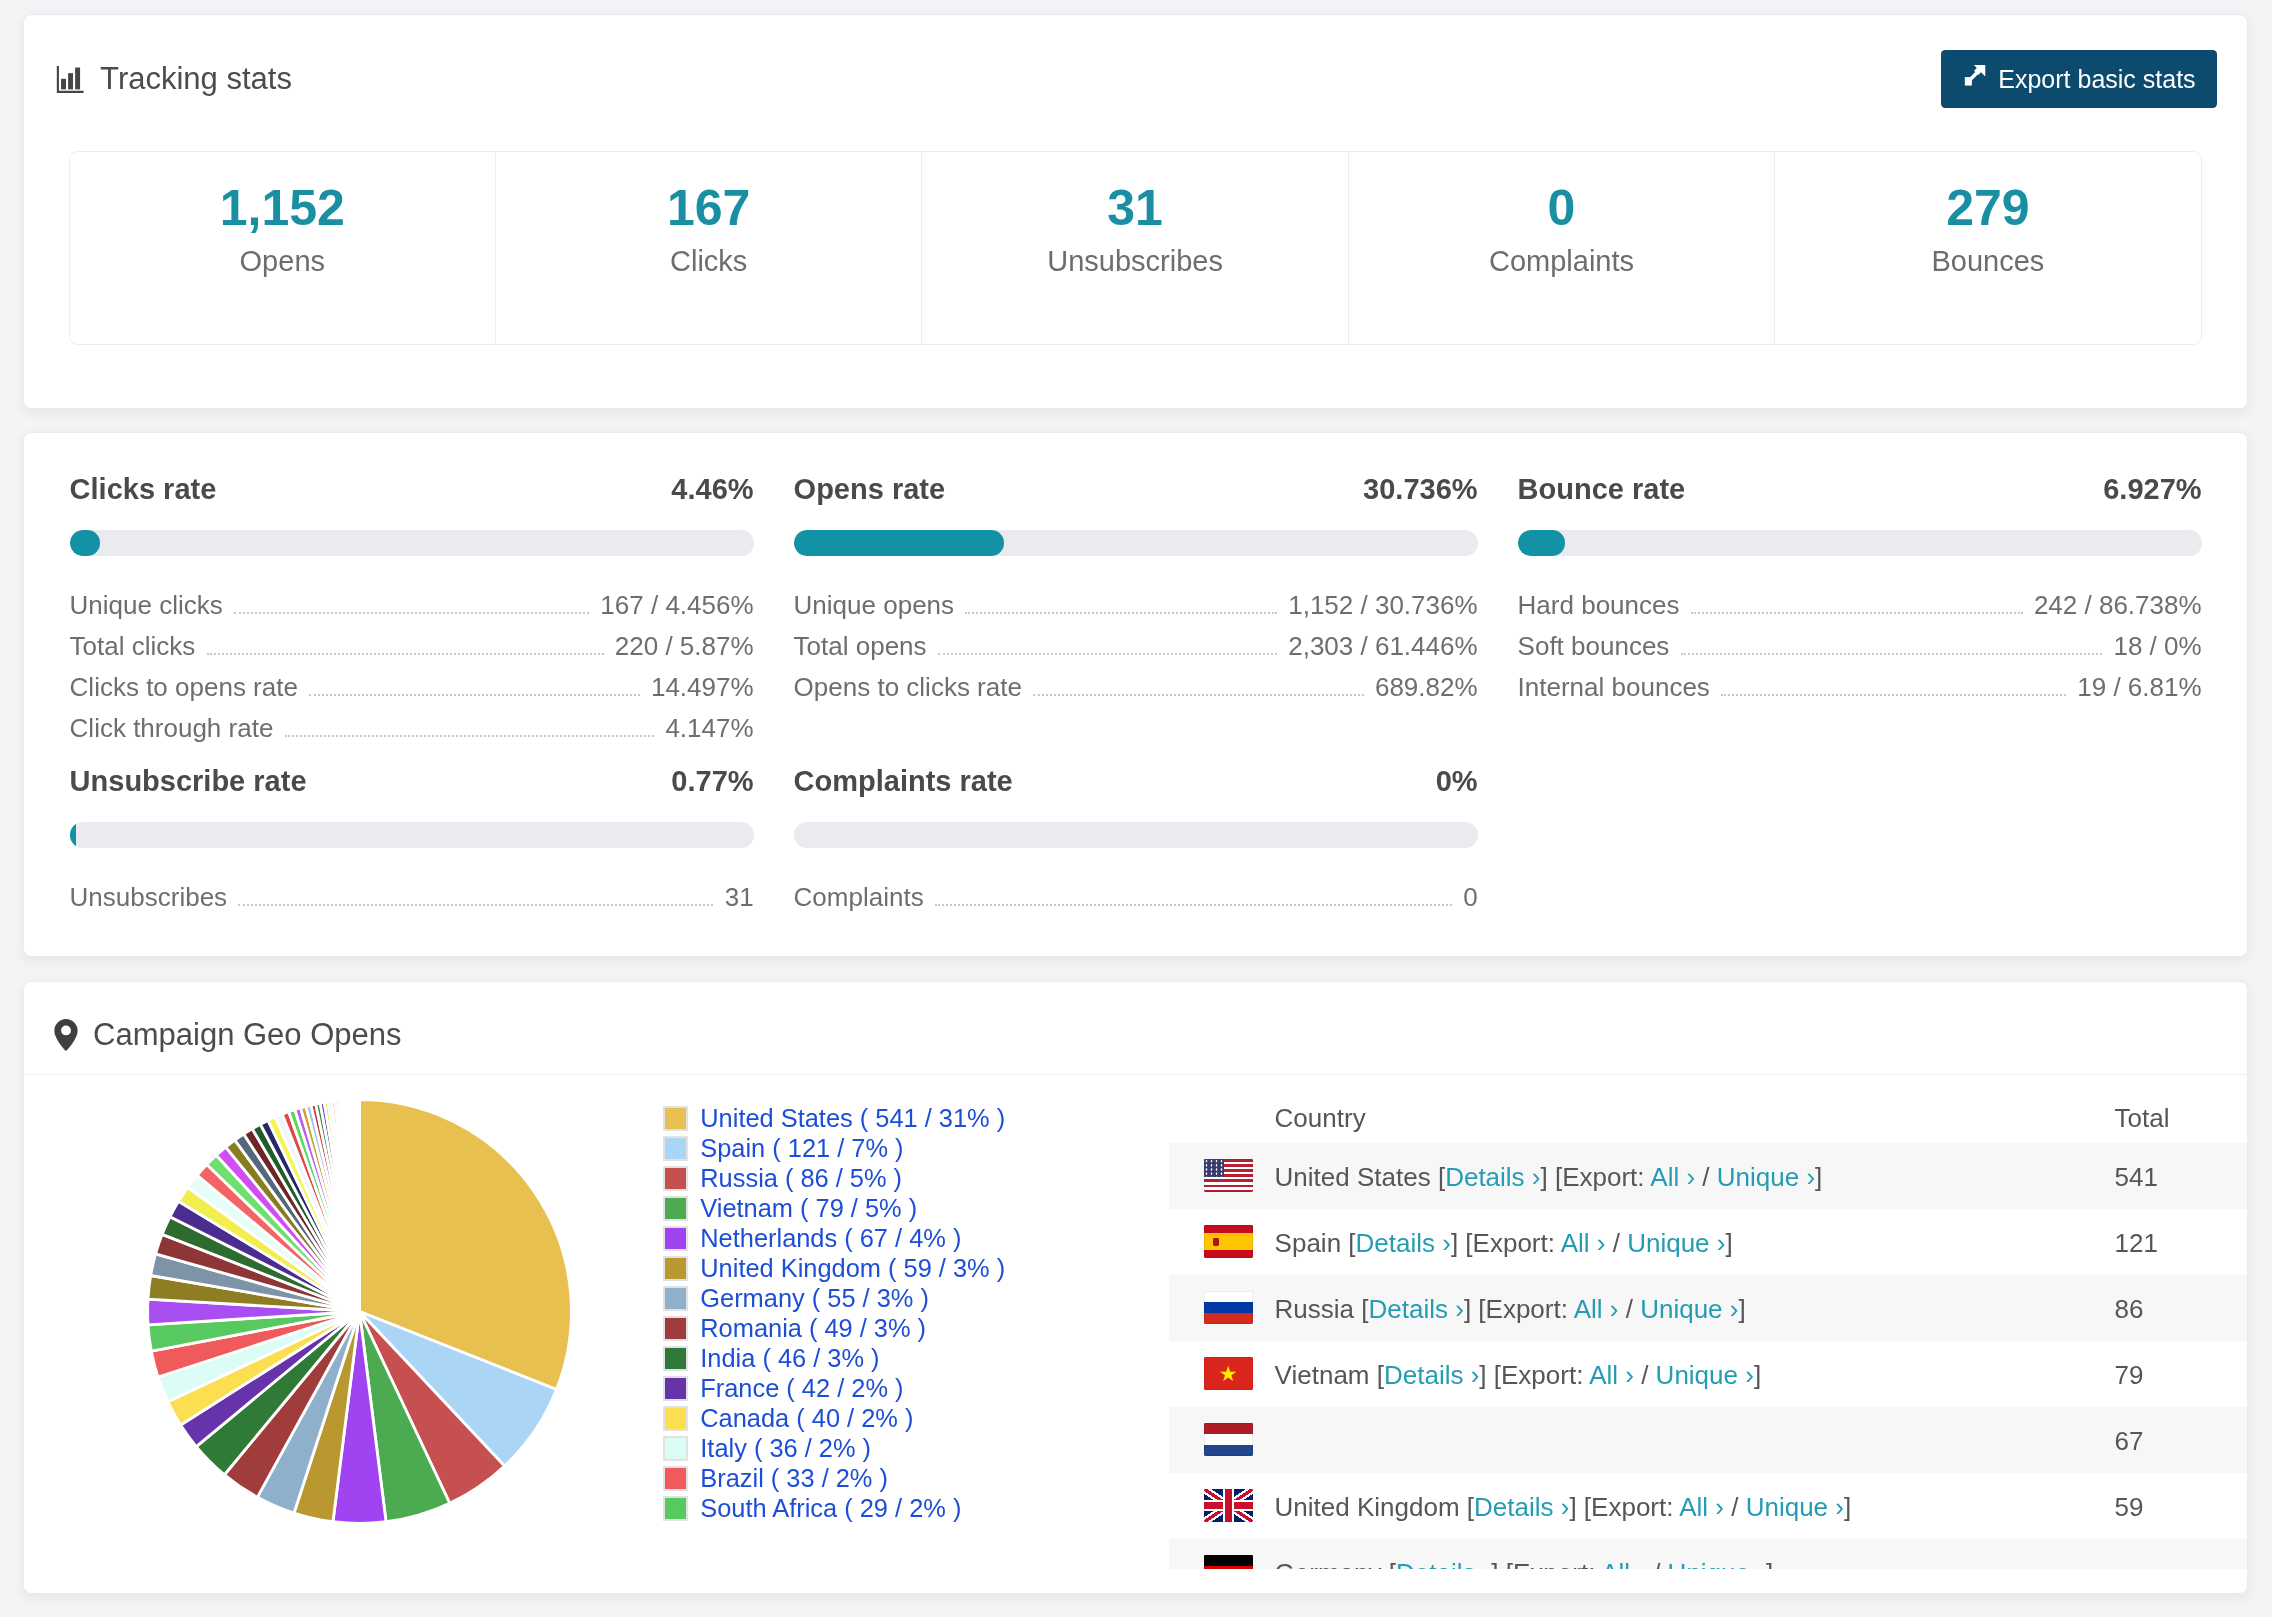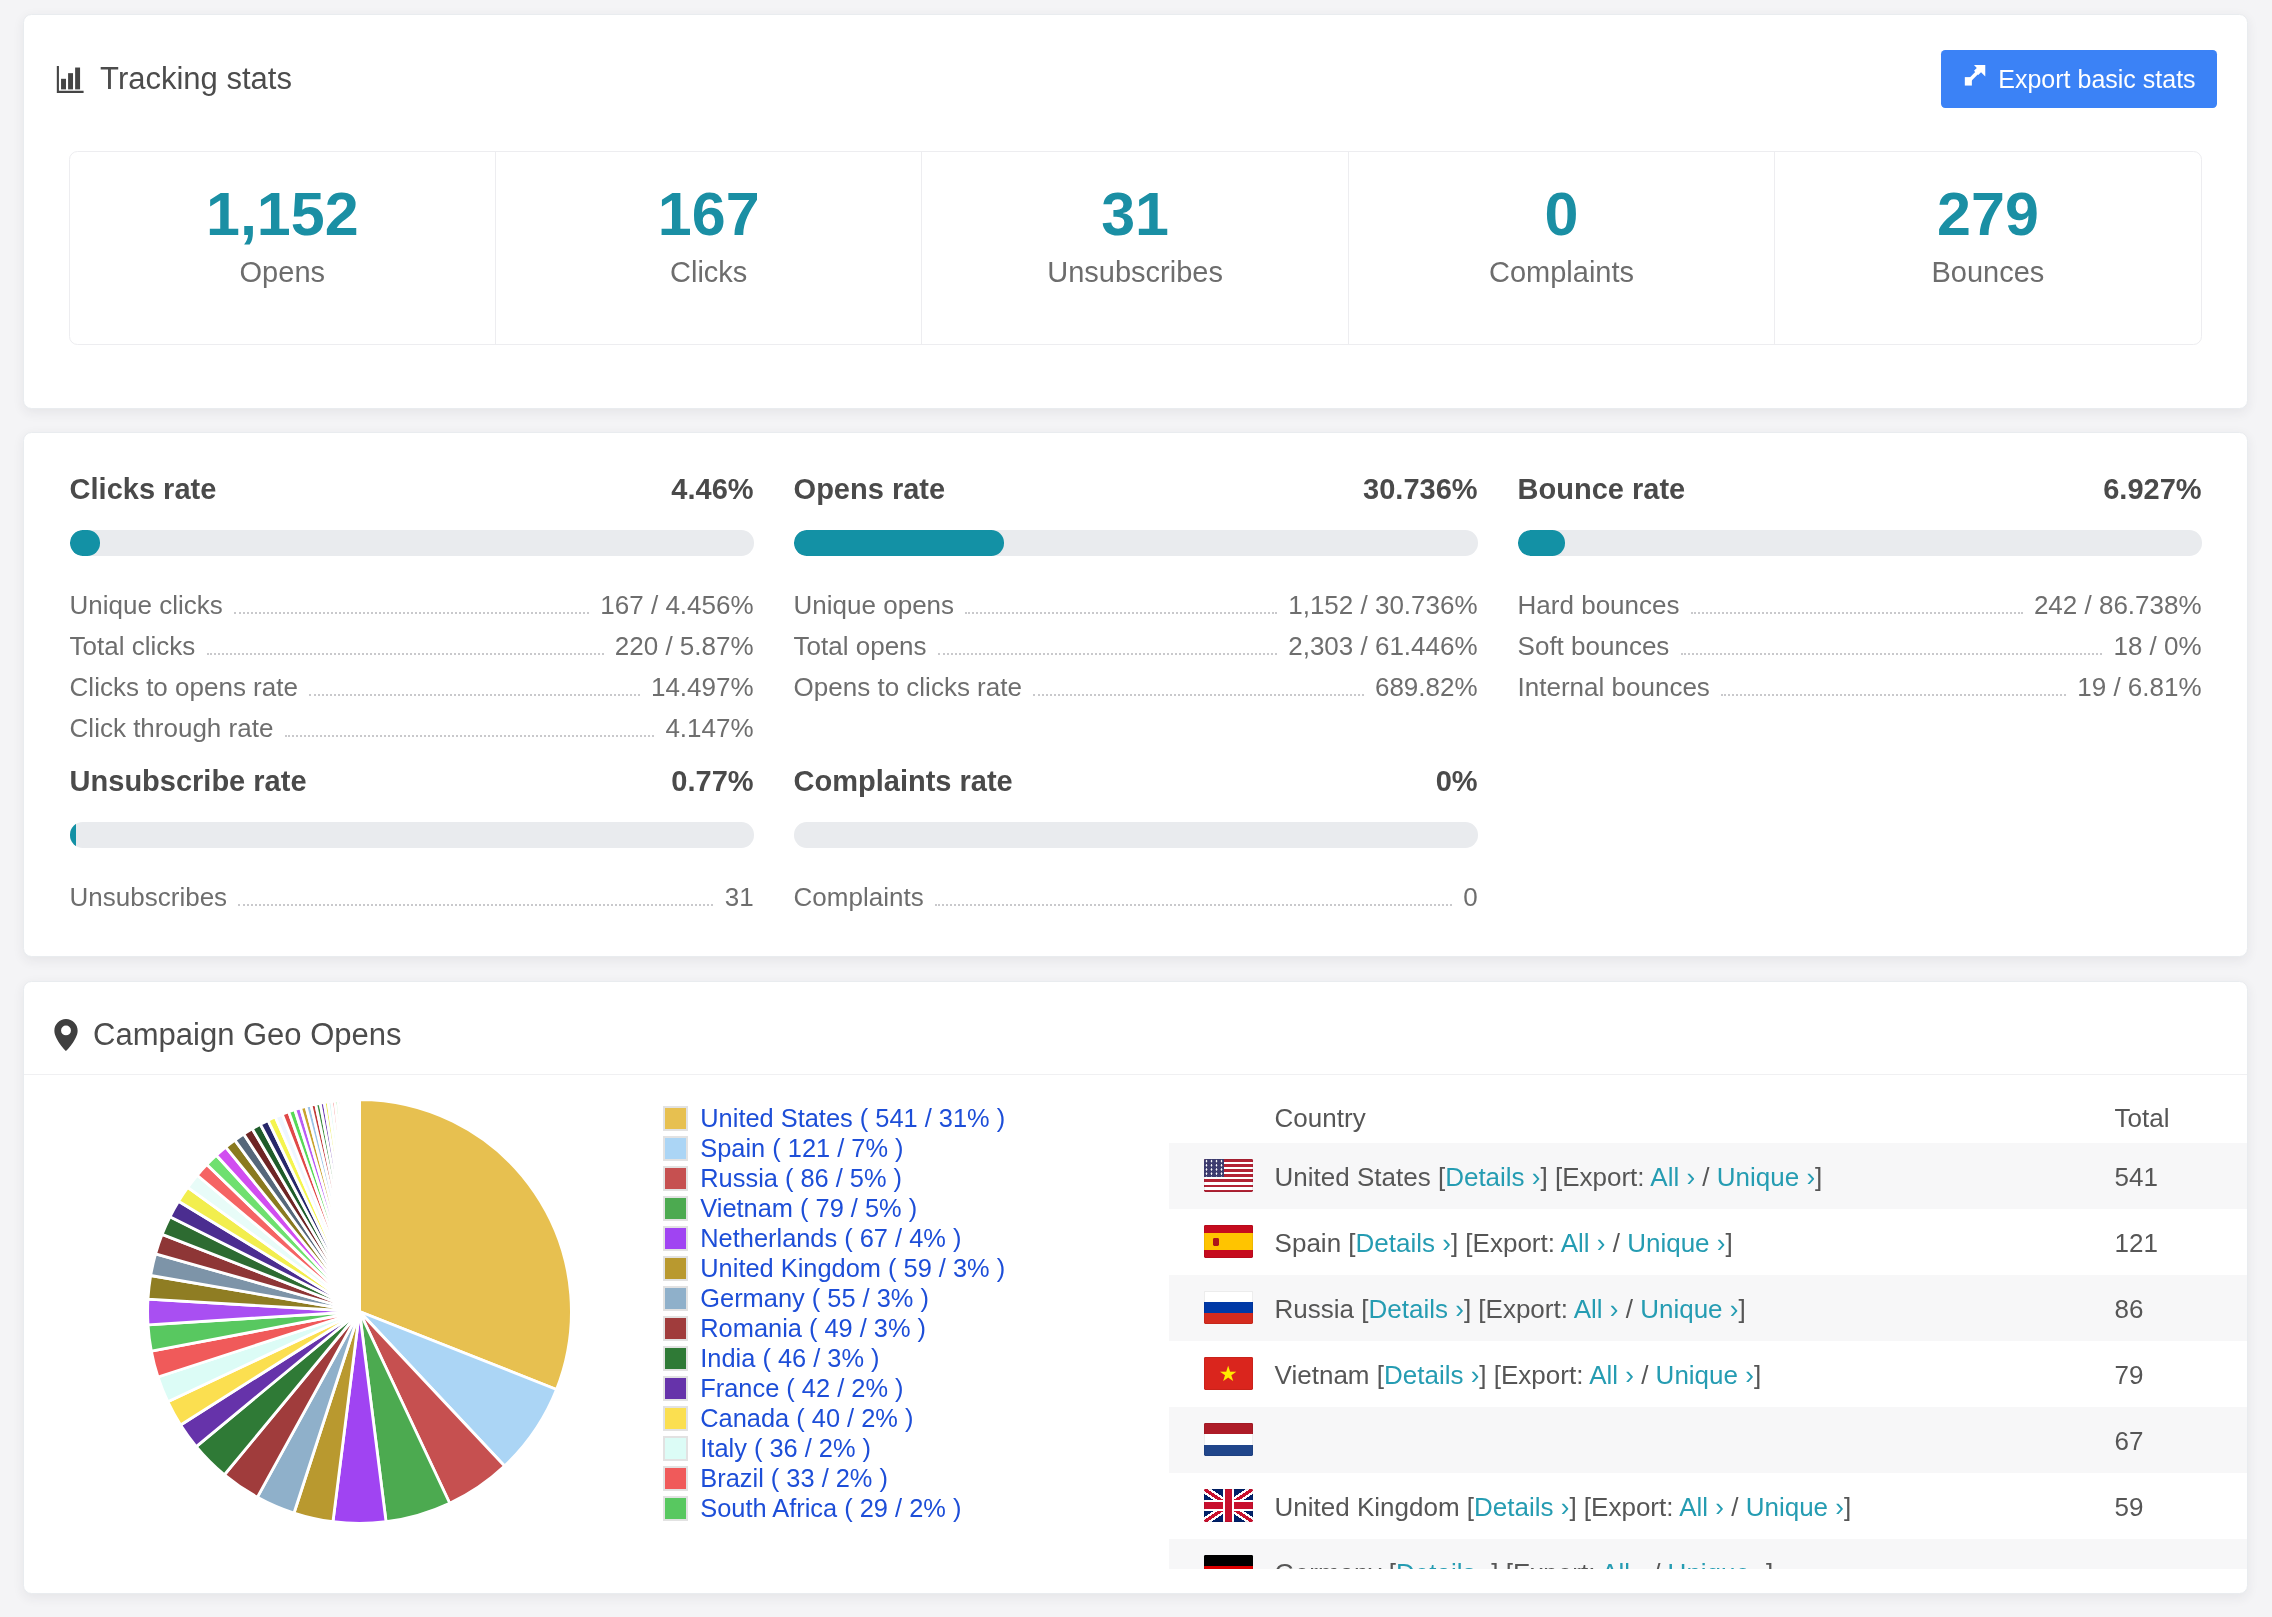--- a/index.html
+++ b/index.html
@@ -7,29 +7,29 @@
   .card{position:absolute;left:22.6px;width:2225px;background:#fff;border:1.4px solid #e9ecef;
     border-radius:8.5px;box-shadow:0 3.5px 11.3px rgba(40,40,60,.07);box-sizing:border-box;}
   #card-tracking{top:14px;height:395px;}
   #card-rates{top:432px;height:525px;}
   #card-geo{top:981px;height:613px;overflow:hidden;}
 
   .card-header{display:flex;justify-content:space-between;align-items:center;padding:35px 30px 0 30px;}
   .card-title{display:flex;align-items:center;gap:15.5px;font-size:31px;color:#4c4c4c;}
   .card-title svg{display:block;}
 
-  .btn-export{display:flex;align-items:center;gap:11.3px;background:#3b82f6;color:#fff;
+  .btn-export{display:flex;align-items:center;gap:11.3px;background:#0c4a6e;color:#fff;
     font-size:25px;padding:13.4px 21px;border-radius:4.2px;border:none;cursor:pointer;}
 
   
   .stats-row{position:absolute;left:45px;right:45px;top:136px;height:192px;
     border:1.4px solid #ededf0;border-radius:8.5px;display:flex;background:#fff;}
   .stat{flex:1;text-align:center;padding-top:30px;border-right:1.4px solid #ededf0;}
   .stat:last-child{border-right:none;}
-  .stat-value{font-size:61px;font-weight:700;color:#1a8fa4;line-height:1.05;}
+  .stat-value{font-size:50px;font-weight:700;color:#1a8fa4;line-height:1.05;}
   .stat-label{font-size:29px;color:#6d6d6d;margin-top:10px;}
 
   
   #rates-grid{padding:40px 45px 0 46px;display:grid;grid-template-columns:1fr 1fr 1fr;
     column-gap:40px;row-gap:21px;}
   .rate-head{display:flex;justify-content:space-between;align-items:baseline;
     font-size:29px;font-weight:700;color:#4a4a4a;height:32px;}
   .bar{margin-top:25.4px;height:25.4px;border-radius:12.7px;background:#e9ebee;overflow:hidden;}
   .bar-fill{height:100%;background:#1391a5;border-radius:12.7px;}
   .rate-rows{margin-top:24px;text-align:right;}

